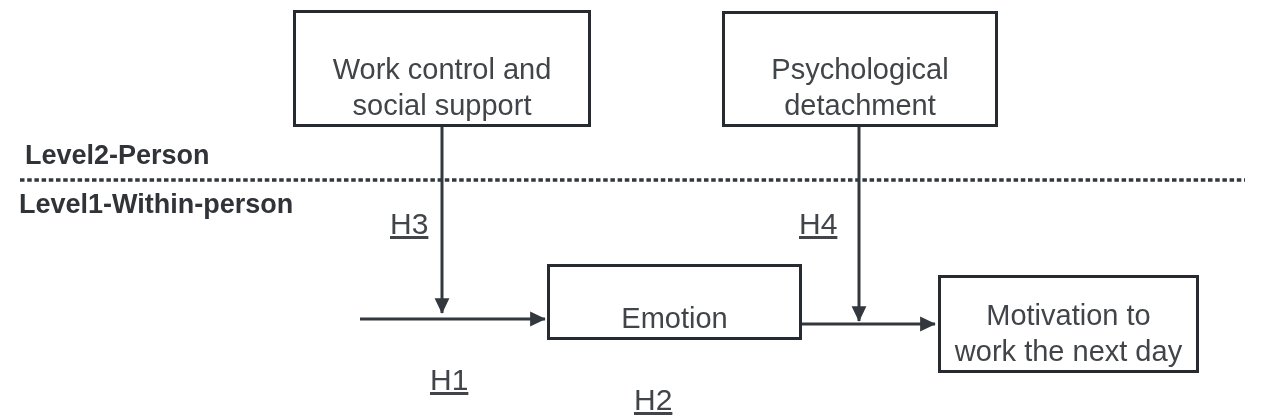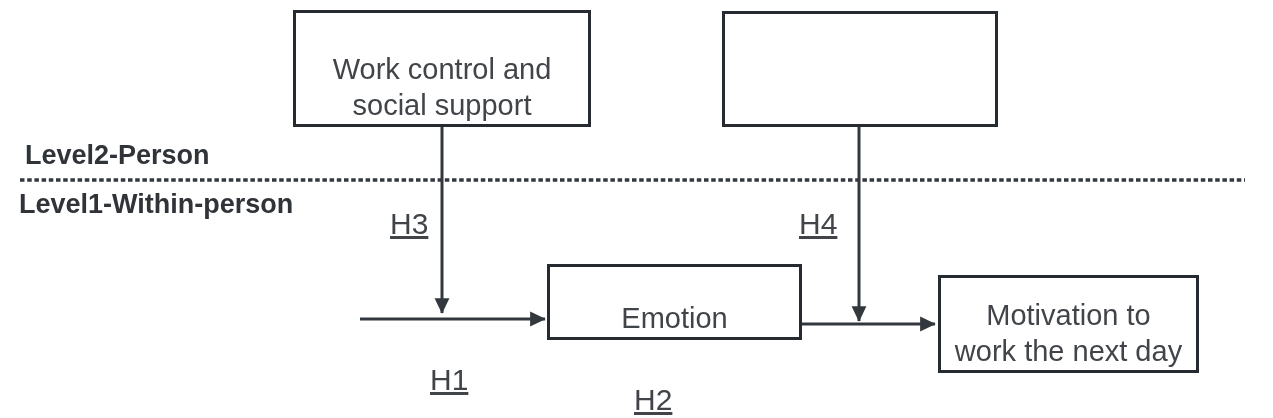--- a/index.html
+++ b/index.html
@@ -64,20 +64,22 @@
     <line class="arrow-line" x1="360" y1="319" x2="545" y2="319"></line>
     <line class="arrow-line" x1="802" y1="324" x2="935" y2="324"></line>
   </svg>
 
   <div class="box" style="left:293px;top:10px;width:298px;height:117px">
     <div class="box-line">Work control and</div>
     <div class="box-line">social support</div>
   </div>
 
   <div class="box" style="left:722px;top:11px;width:276px;height:116px">
+    <div class="box-line">Psychological</div>
+    <div class="box-line">detachment</div>
   </div>
 
   <div class="lvl-label" style="left:25px;top:140px">Level2-Person</div>
 
   <div class="lvl-label" style="left:19px;top:189px">Level1-Within-person</div>
 
   <div class="h-label" style="left:390px;top:207px">H3</div>
 
   <div class="h-label" style="left:799px;top:207px">H4</div>
 

